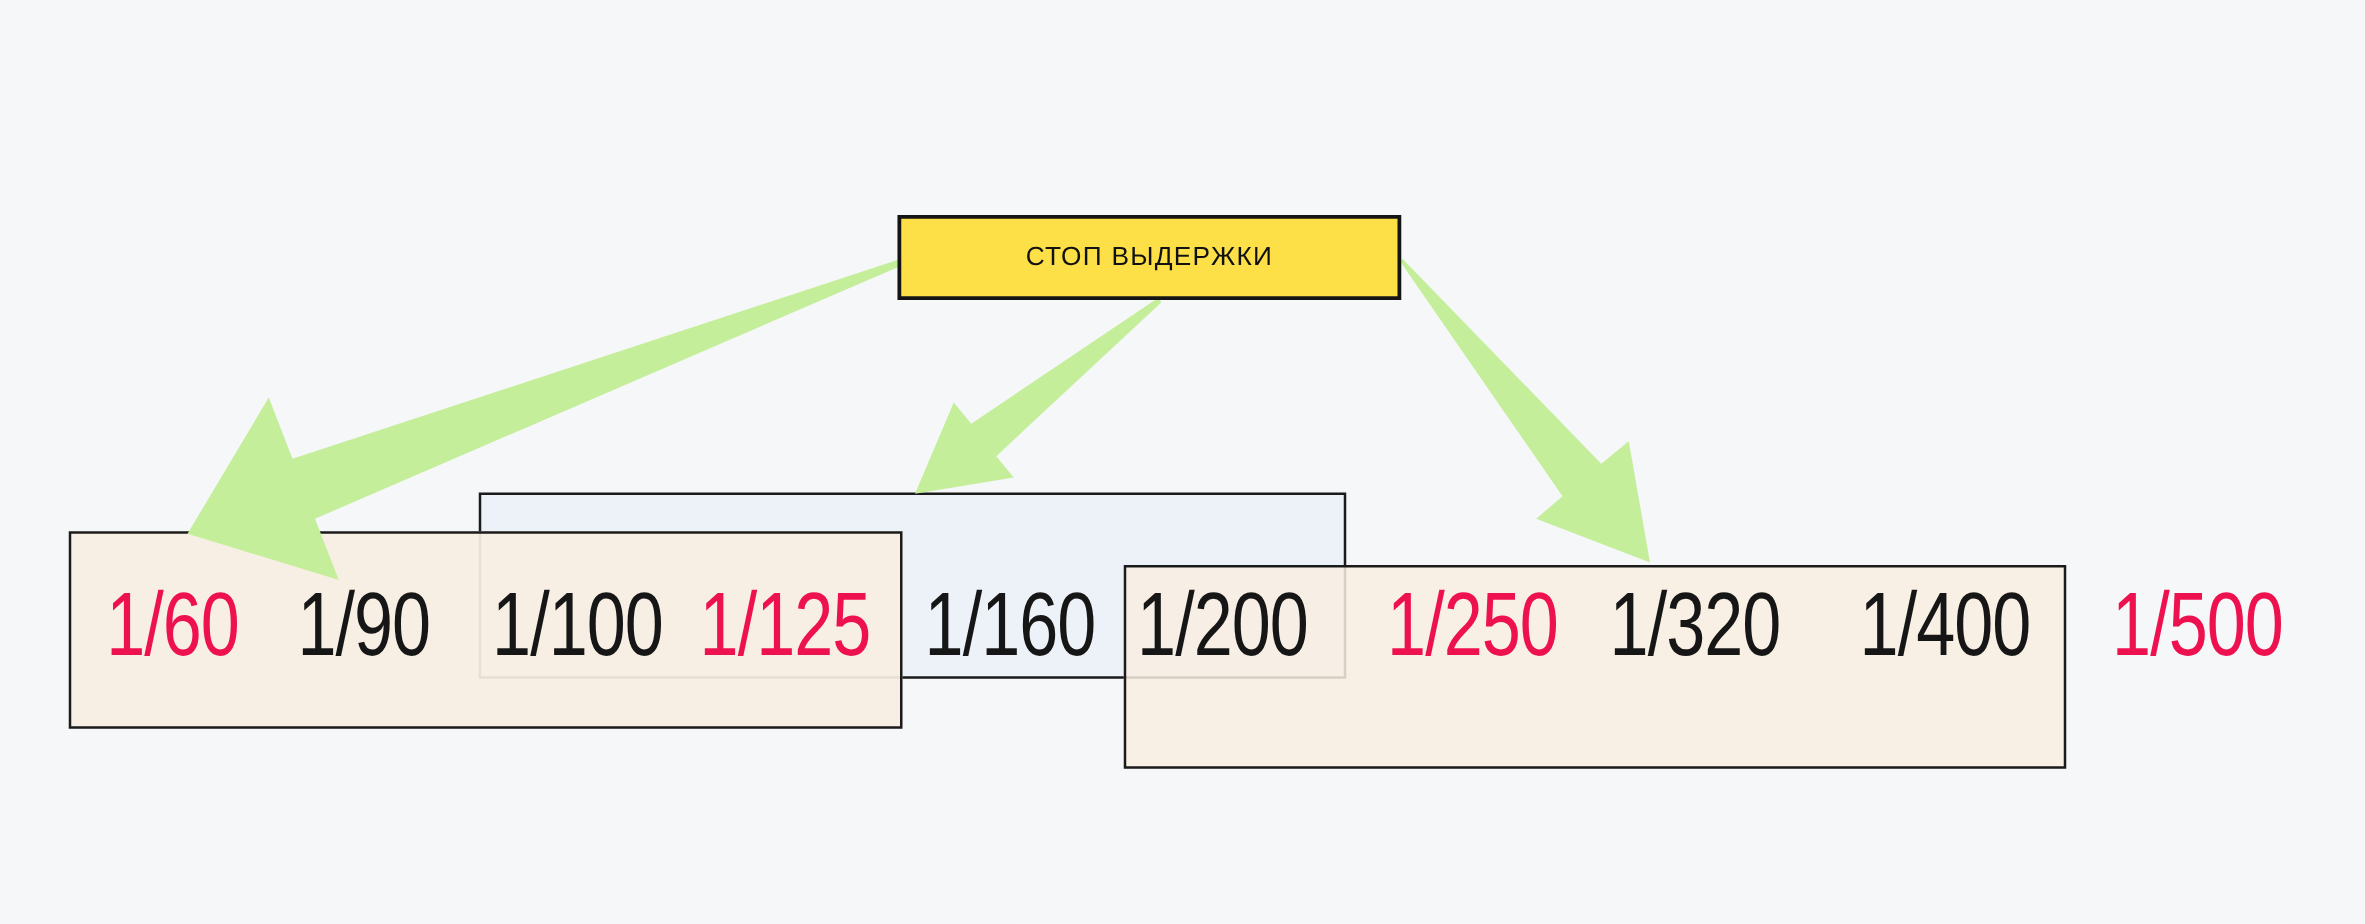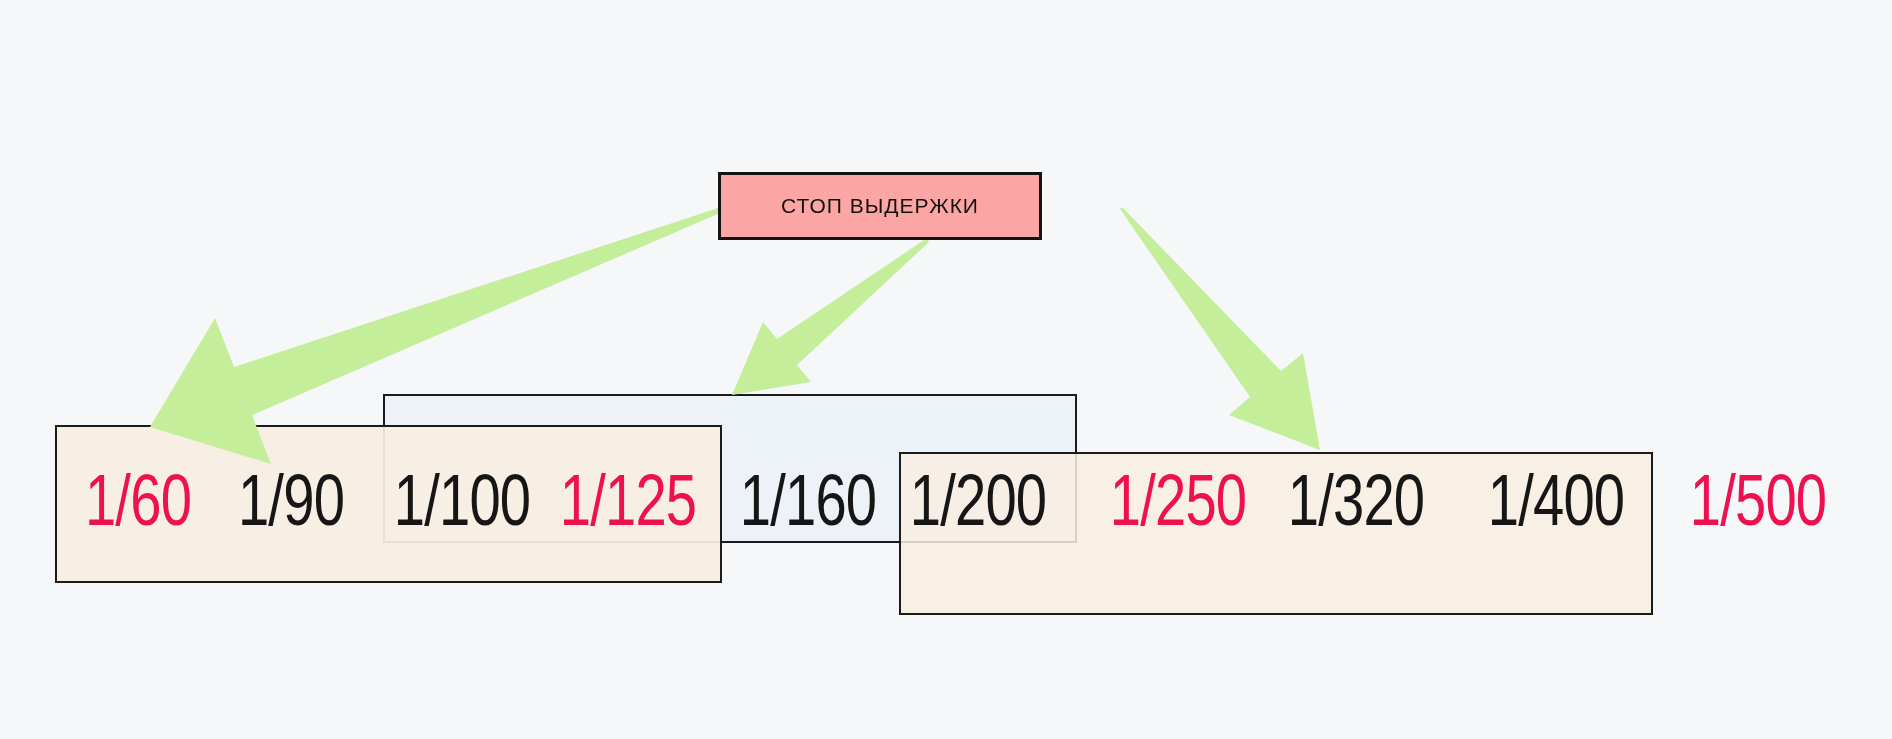--- a/index.html
+++ b/index.html
@@ -34,22 +34,22 @@
     transform-origin: center;
     font-size: 72px;
     font-weight: 400;
     letter-spacing: -1px;
     white-space: nowrap;
     line-height: 1;
   }
   .title-box {
     position: absolute;
     box-sizing: border-box;
-    left: 718px; top: 172px; width: 324px; height: 68px;
-    background: #fca5a5;
+    left: 718px; top: 172px; width: 403px; height: 68px;
+    background: #fde047;
     border: 3px solid #141414;
     z-index: 6;
     display: flex; align-items: center; justify-content: center;
   }
   .title-text {
     font-size: 21px;
     font-weight: 500;
     letter-spacing: 1px;
     color: #111111;
     white-space: nowrap;

